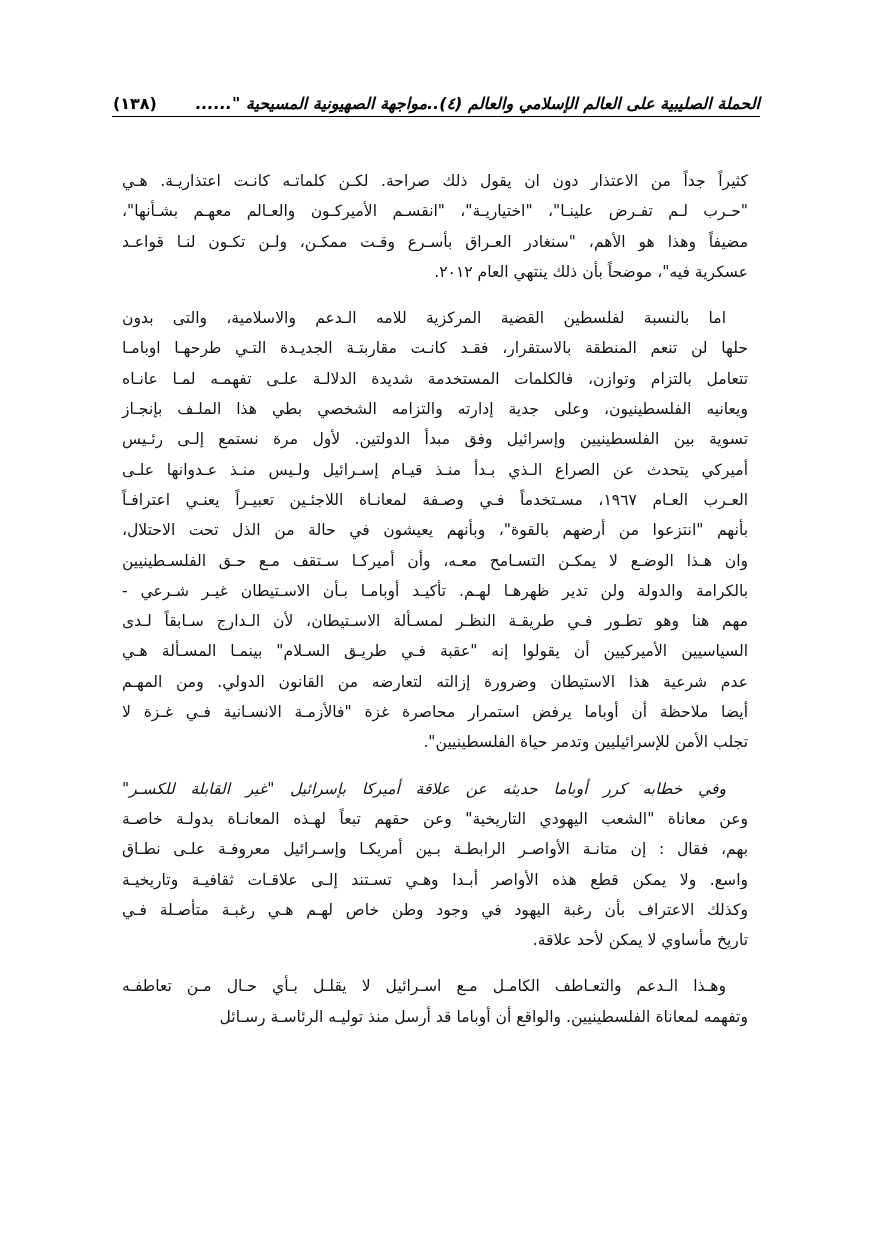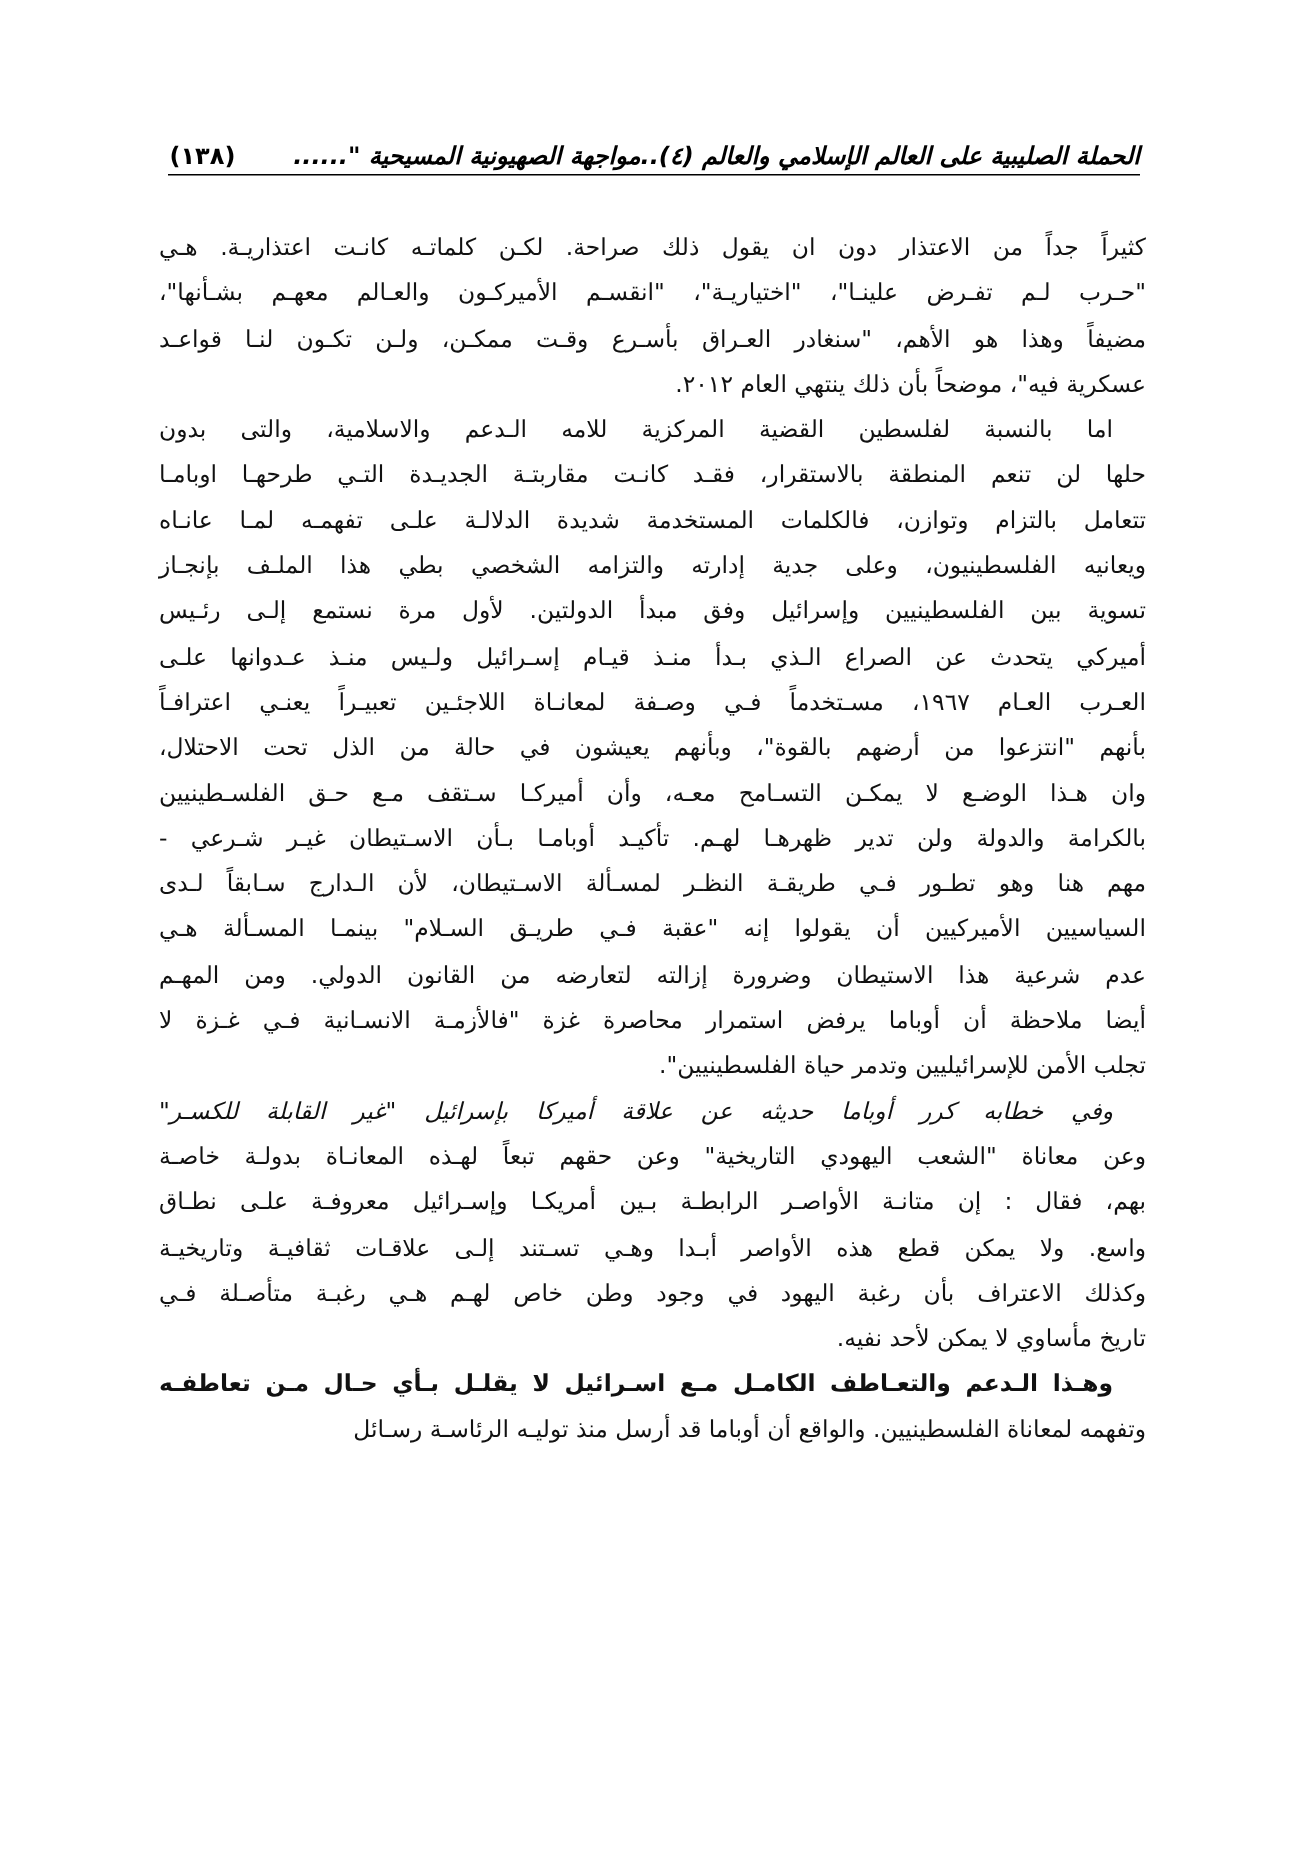--- a/index.html
+++ b/index.html
@@ -61,21 +61,21 @@
       width: 658px;
       direction: rtl;
       text-align: justify;
       text-align-last: right;
       font-family: "DejaVu Sans", sans-serif;
       font-size: 15.6px;
       line-height: 30.3px;
       color: #111;
     }
     .body-text p {
-      margin: 0;
+      margin: 16px;
       padding: 0;
     }
     .body-text p.indent {
       text-indent: 22px;
     }
     .line {
       display: block;
       text-align: justify;
       text-align-last: justify;
       white-space: nowrap;
@@ -120,21 +120,21 @@
         <span class="line">عدم شرعية هذا الاستيطان وضرورة إزالته لتعارضه من القانون الدولي. ومن المهـم</span>
         <span class="line">أيضا ملاحظة أن أوباما يرفض استمرار محاصرة غزة "فالأزمـة الانسـانية فـي غـزة لا</span>
         <span class="line last">تجلب الأمن للإسرائيليين وتدمر حياة الفلسطينيين".</span>
       </p>
       <p class="indent" style="text-indent: 0px;">
         <span class="line" style="padding-right: 22px; font-style: italic;">وفي خطابه كرر أوباما حديثه عن علاقة أميركا بإسرائيل "غير القابلة للكسـر"</span>
         <span class="line">وعن معاناة "الشعب اليهودي التاريخية" وعن حقهم تبعاً لهـذه المعانـاة بدولـة خاصـة</span>
         <span class="line">بهم، فقال : إن متانـة الأواصـر الرابطـة بـين أمريكـا وإسـرائيل معروفـة علـى نطـاق</span>
         <span class="line">واسع. ولا يمكن قطع هذه الأواصر أبـدا وهـي تسـتند إلـى علاقـات ثقافيـة وتاريخيـة</span>
         <span class="line">وكذلك الاعتراف بأن رغبة اليهود في وجود وطن خاص لهـم هـي رغبـة متأصـلة فـي</span>
-        <span class="line last">تاريخ مأساوي لا يمكن لأحد نفيه.</span>
+        <span class="line last">تاريخ مأساوي لا يمكن لأحد علاقة.</span>
       </p>
       <p class="indent" style="text-indent: 0px;">
-        <span class="line" style="padding-right: 22px; font-weight: bold;">وهـذا الـدعم والتعـاطف الكامـل مـع اسـرائيل لا يقلـل بـأي حـال مـن تعاطفـه</span>
+        <span class="line" style="padding-right: 22px;">وهـذا الـدعم والتعـاطف الكامـل مـع اسـرائيل لا يقلـل بـأي حـال مـن تعاطفـه</span>
         <span class="line last">وتفهمه لمعاناة الفلسطينيين. والواقع أن أوباما قد أرسل منذ توليـه الرئاسـة رسـائل</span>
       </p>
     </div>
 
 </div>
 
 </body></html>

